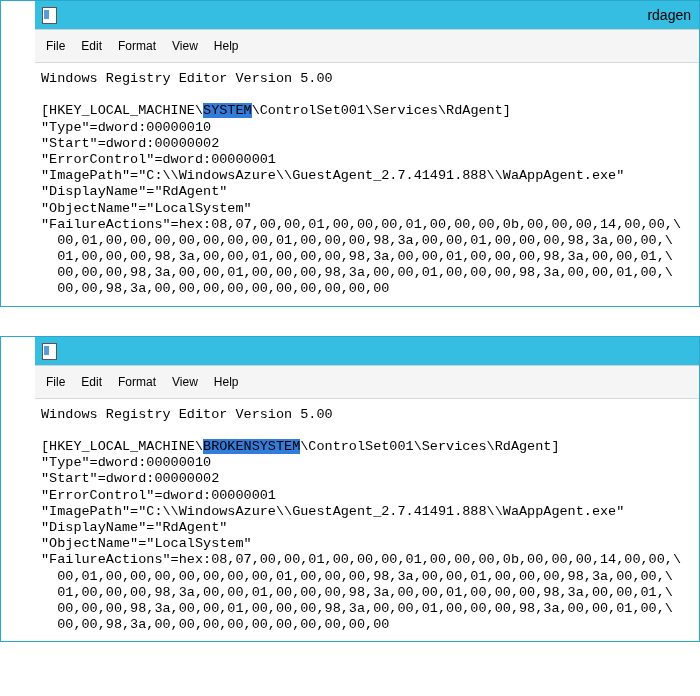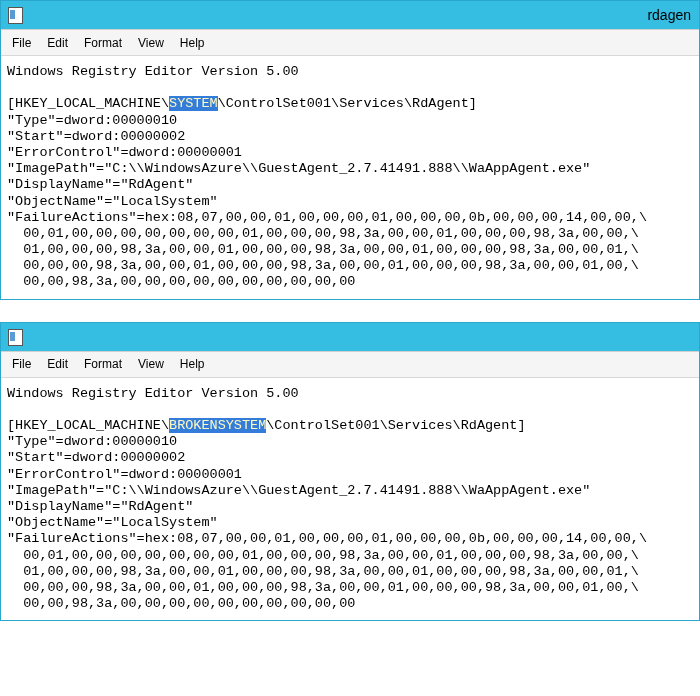--- a/index.html
+++ b/index.html
@@ -9,21 +9,22 @@
     }
     body {
       font-family: "Segoe UI", Tahoma, sans-serif;
       background: #ffffff;
       width: 700px;
       height: 696px;
       overflow: hidden;
     }
     .window {
       border: 1px solid #2aa7cc;
-      margin-bottom: 22px;
+      margin-bottom: 29px;
+      padding-left: 34px;
     }
     .titlebar {
       background: #35bde2;
       height: 28px;
       display: flex;
       align-items: center;
       padding: 0 6px;
     }
     .titlebar-icon {
       width: 16px;
@@ -57,21 +58,21 @@
       color: #000;
       font-size: 14px;
       padding-right: 2px;
       white-space: nowrap;
       overflow: hidden;
     }
     .menubar {
       background: #f5f5f5;
       border-top: 1px solid #d0d0d0;
       border-bottom: 1px solid #d8d8d8;
-      height: 27px;
+      height: 34px;
       display: flex;
       align-items: center;
       padding: 0 3px;
     }
     .menu-item {
       font-size: 12px;
       color: #000;
       padding: 2px 8px;
       cursor: default;
     }
@@ -81,21 +82,21 @@
       font-family: Consolas, "Courier New", monospace;
       font-size: 13.5px;
       line-height: 1.2;
       color: #000;
       white-space: pre;
       overflow: hidden;
       min-height: 240px;
     }
     .sel {
       background: #347cd9;
-      color: #fef9c3;
+      color: #000000;
     }
   </style>
 </head>
 <body>
 
 <div class="window">
   <div class="titlebar">
     <span class="titlebar-icon"></span>
     <span class="titlebar-title">rdagen</span>
   </div>

